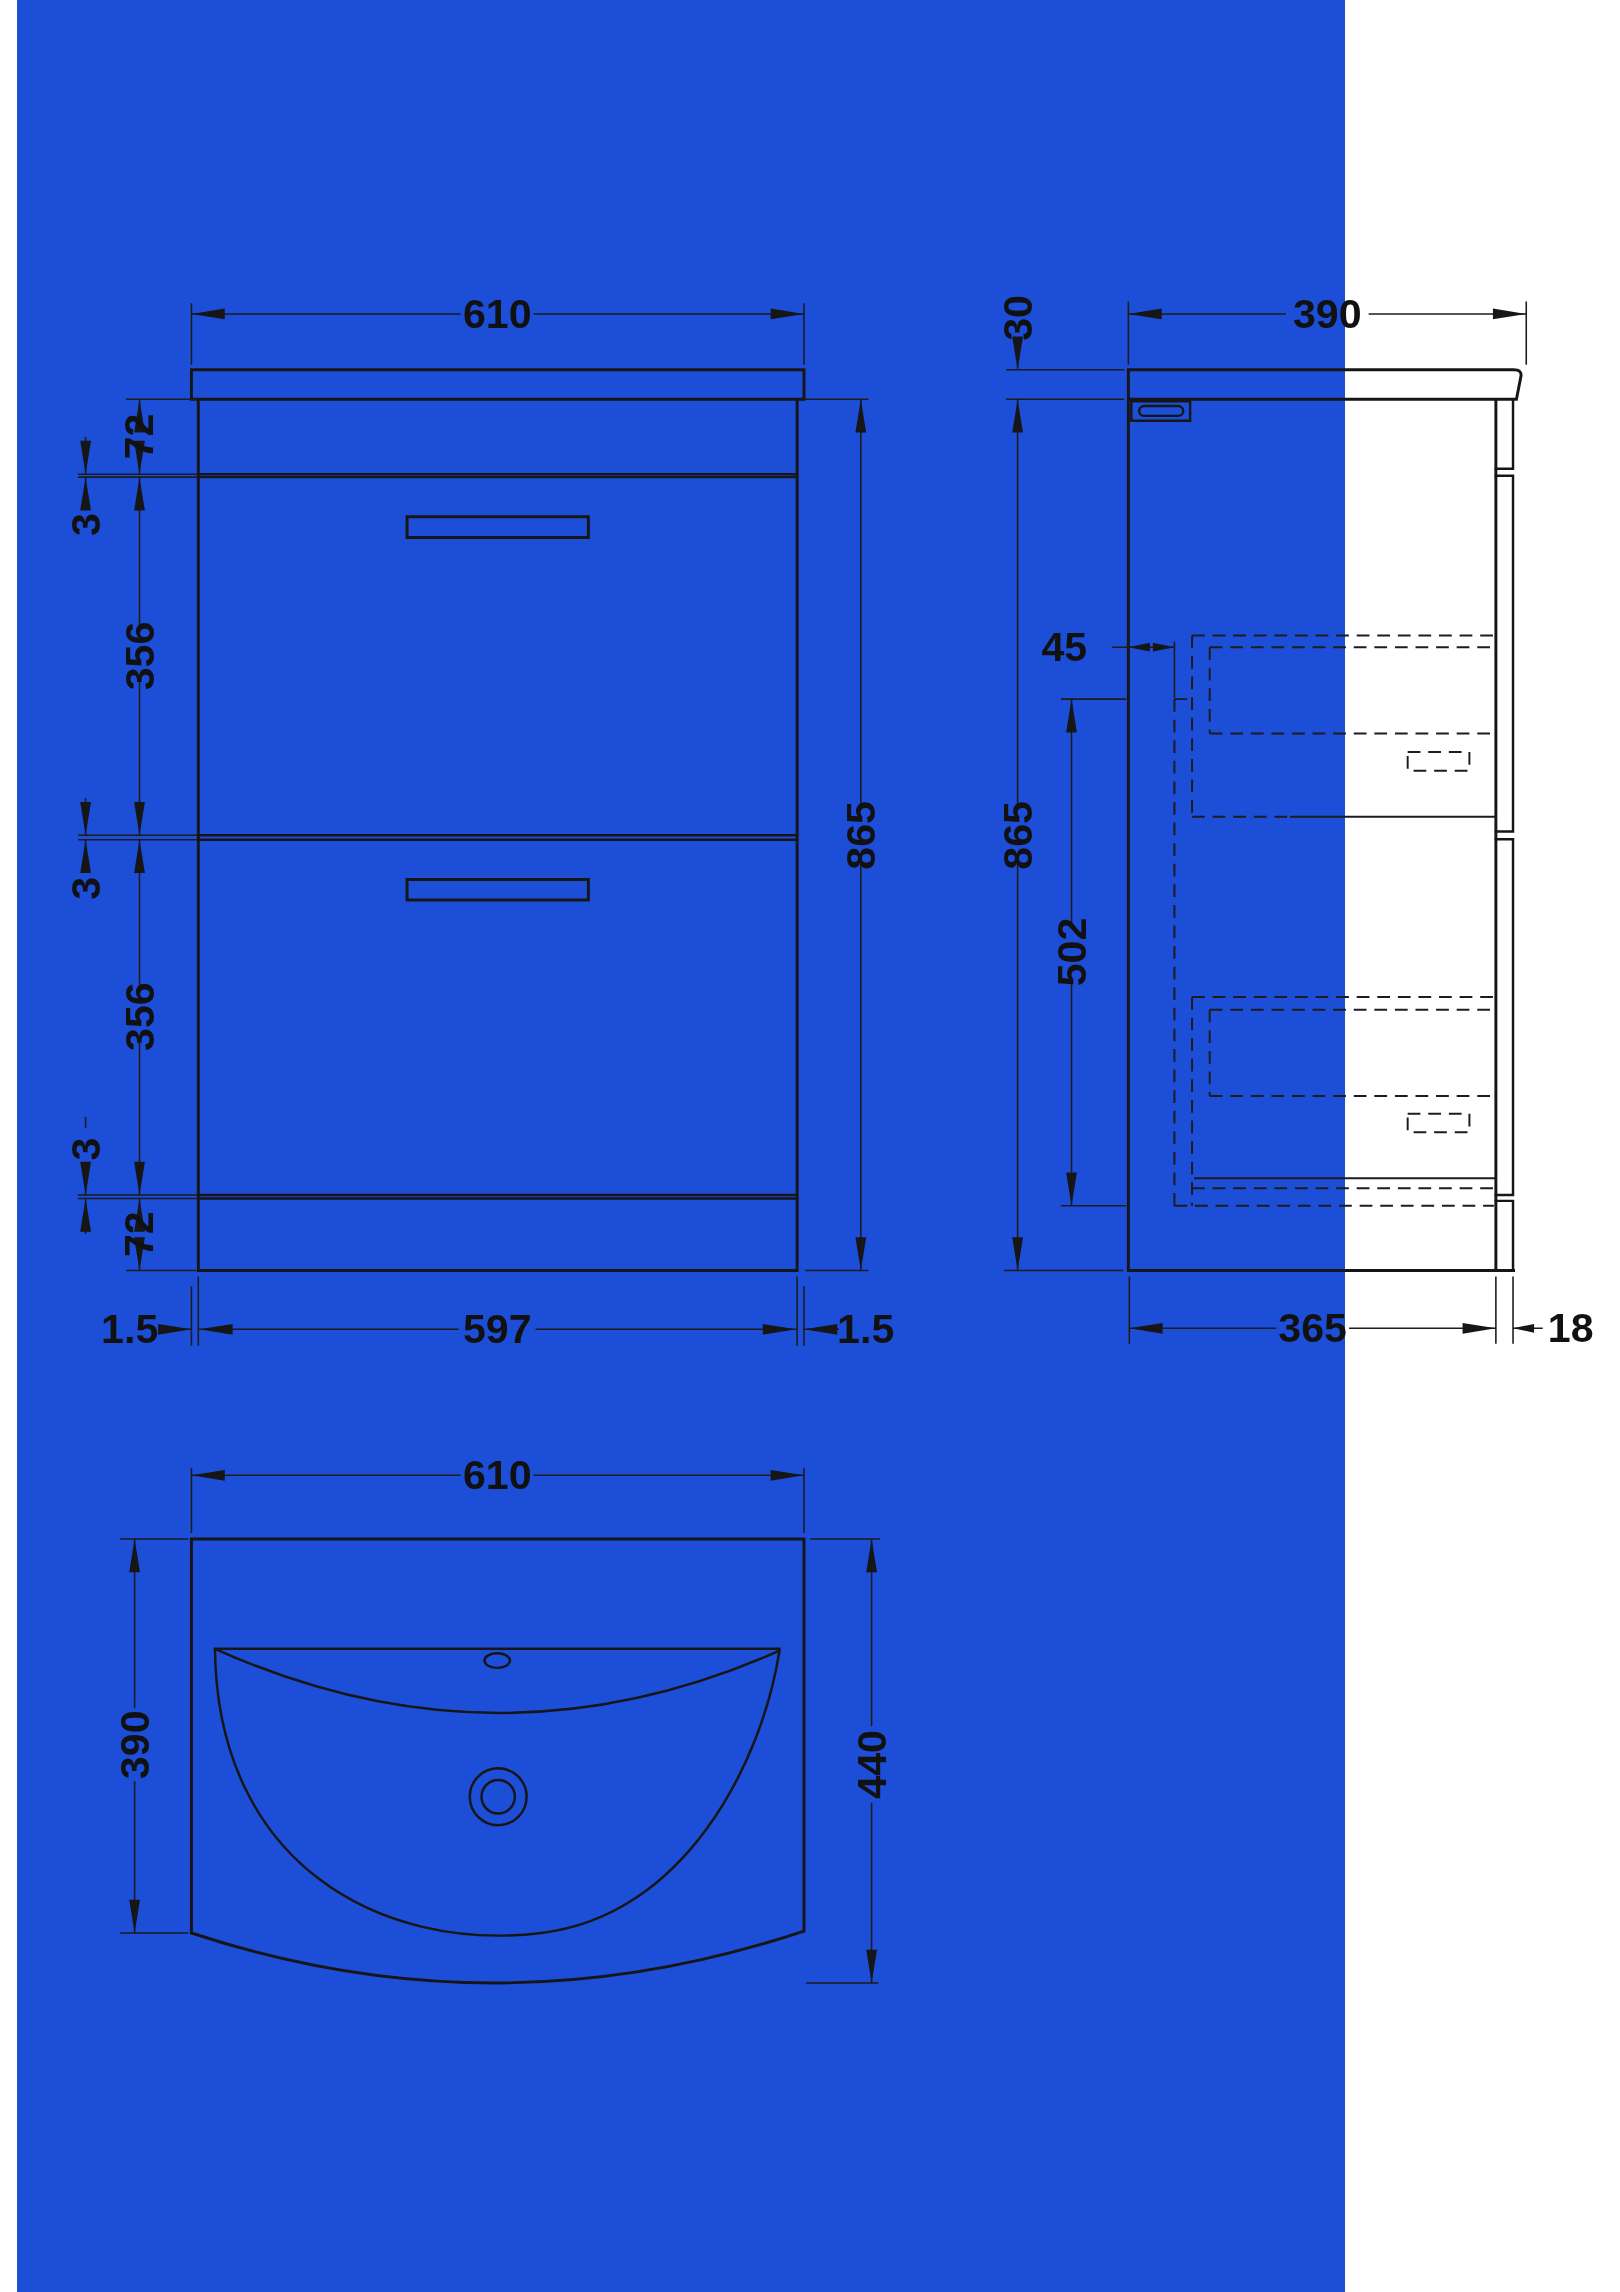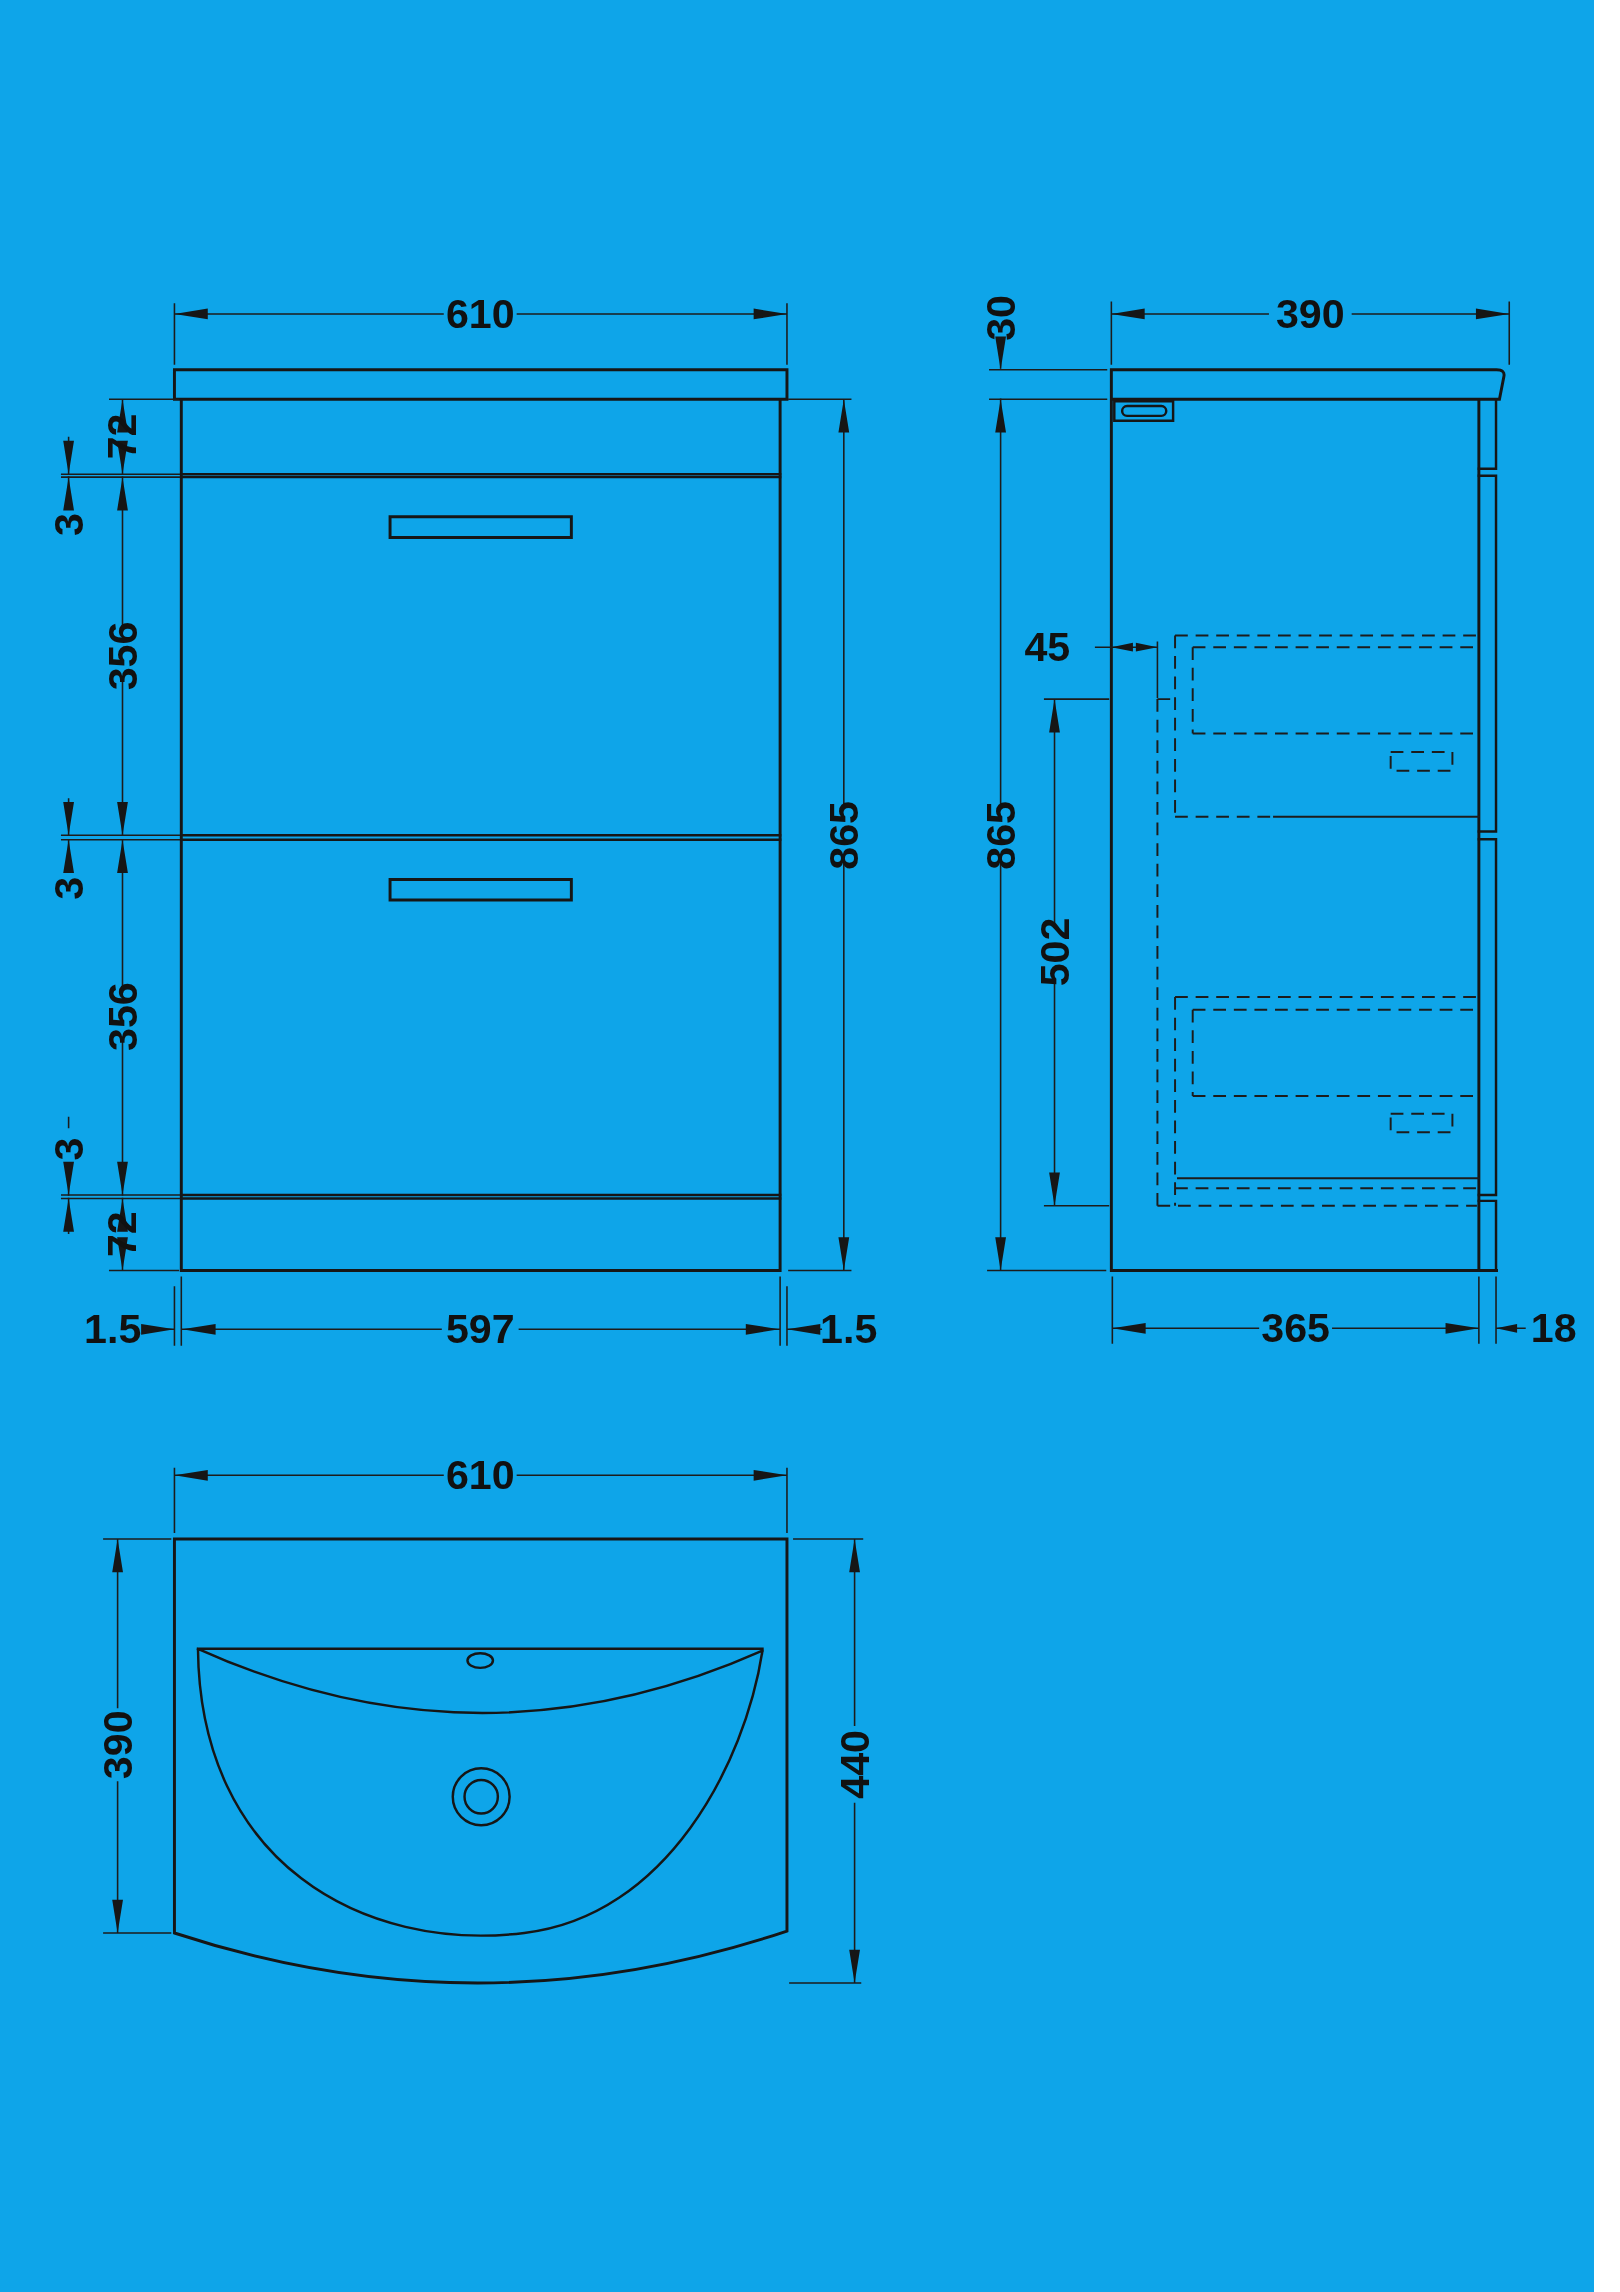--- a/index.html
+++ b/index.html
@@ -1,16 +1,16 @@
 <!DOCTYPE html>
 <html><head>
 <meta charset="utf-8">
 <style>
   html,body{margin:0;padding:0;background:#ffffff;}
-  .sheet{position:relative;width:1594px;height:2293px;background:#0ea5e9;font-family:"Liberation Sans",sans-serif;}
+  .sheet{position:relative;width:1328px;height:2293px;background:#1d4ed8;font-family:"Liberation Sans",sans-serif;margin-left:17px;}
   svg{display:block;}
   text{font-family:"Liberation Sans",sans-serif;font-weight:700;font-size:42px;fill:#111;}
   .obj{stroke:#161616;stroke-width:3;fill:none;stroke-linecap:square;}
   .obj2{stroke:#161616;stroke-width:2.5;fill:none;stroke-linecap:square;}
   .thin{stroke:#1c1c1c;stroke-width:1.6;fill:none;stroke-linecap:square;}
   .dash{stroke:#1c1c1c;stroke-width:2;fill:none;stroke-dasharray:13 8;stroke-linecap:butt;}
   .arr{fill:#161616;stroke:none;}
 </style>
 </head>
 <body>

